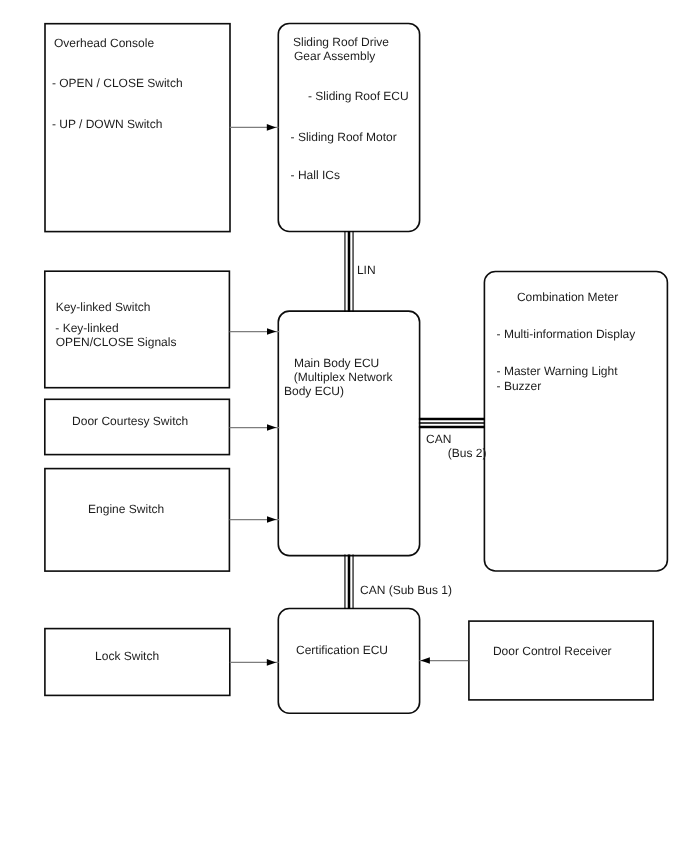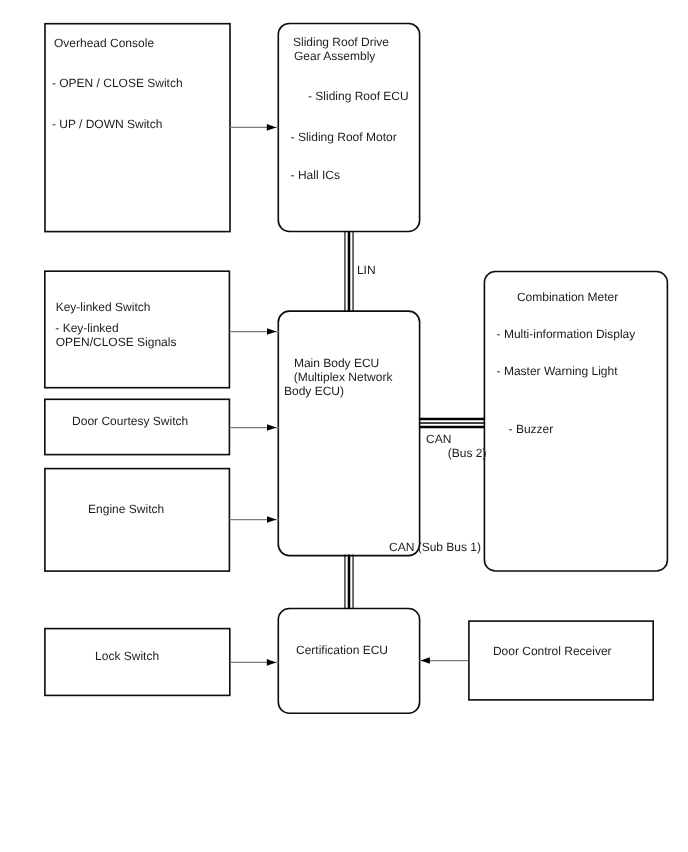--- a/index.html
+++ b/index.html
@@ -76,23 +76,23 @@
         <div class="lbl" style="left: 55.3px; top: 321.7px;">- Key-linked</div>
         <div class="lbl" style="left: 55.7px; top: 335.5px;">OPEN/CLOSE Signals</div>
         <div class="lbl" style="left: 72.1px; top: 414.6px;">Door Courtesy Switch</div>
         <div class="lbl" style="left: 88.1px; top: 502.7px;">Engine Switch</div>
         <div class="lbl" style="left: 293.9px; top: 356.5px;">Main Body ECU</div>
         <div class="lbl" style="left: 293.7px; top: 370.6px;">(Multiplex Network</div>
         <div class="lbl" style="left: 284px; top: 384.6px;">Body ECU)</div>
         <div class="lbl" style="left: 516.9px; top: 290.8px;">Combination Meter</div>
         <div class="lbl" style="left: 496.6px; top: 327.5px;">- Multi-information Display</div>
         <div class="lbl" style="left: 496.6px; top: 364.8px;">- Master Warning Light</div>
-        <div class="lbl" style="left: 496.6px; top: 423px; margin-left: 12px;">- Buzzer</div>
+        <div class="lbl" style="left: 496.6px; top: 380px;">- Buzzer</div>
         <div class="lbl" style="left: 95.1px; top: 649.8px;">Lock Switch</div>
         <div class="lbl" style="left: 296px; top: 644.4px;">Certification ECU</div>
         <div class="lbl" style="left: 492.9px; top: 644.6px;">Door Control Receiver</div>
         <div class="lbl" style="left: 356.9px; top: 263.8px;">LIN</div>
         <div class="lbl" style="left: 426.1px; top: 432.6px;">CAN</div>
         <div class="lbl" style="left: 425.8px; top: 446.7px; margin-left: 22px;">(Bus 2)</div>
-        <div class="lbl" style="left: 360px; top: 541px; margin-left: 29px;">CAN (Sub Bus 1)</div>
+        <div class="lbl" style="left: 360px; top: 584px;">CAN (Sub Bus 1)</div>
       </div>
   </div>
 </div>
 
 </body></html>

